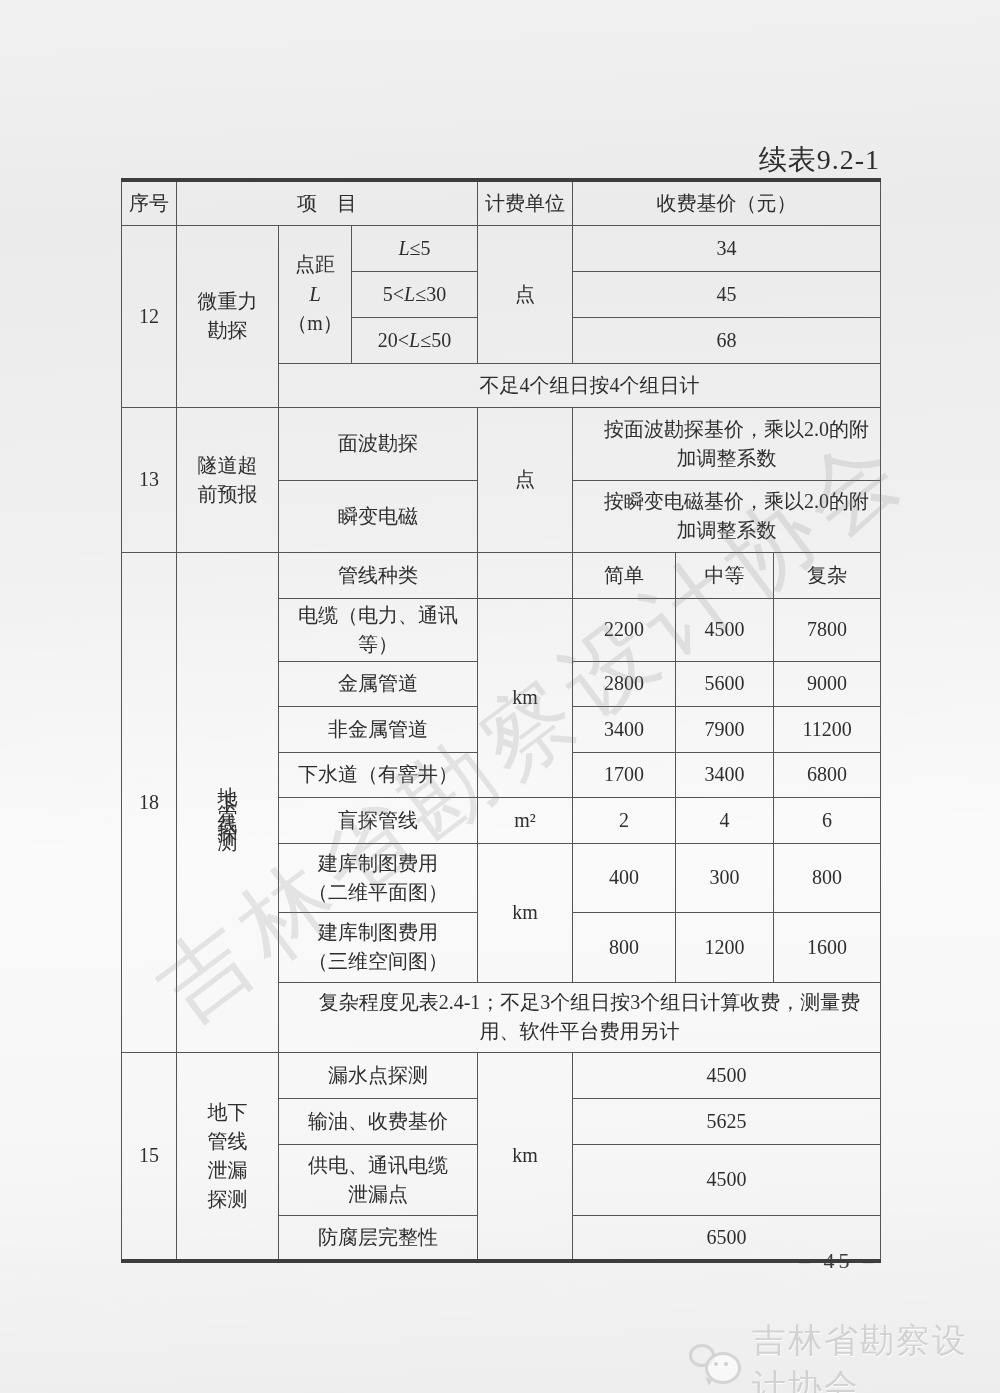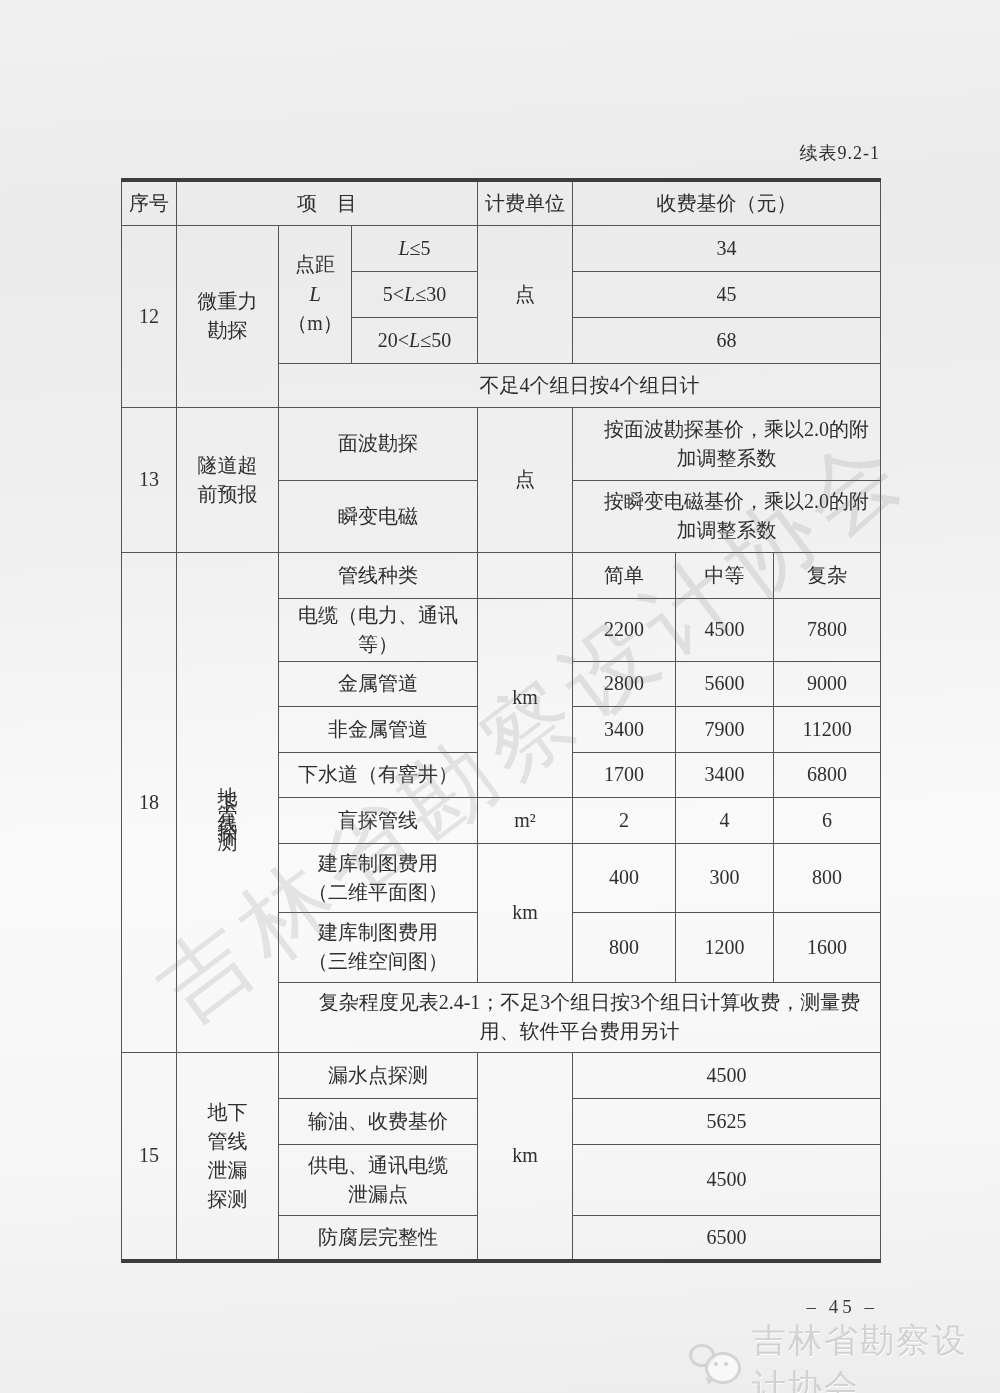--- a/index.html
+++ b/index.html
@@ -6,21 +6,21 @@
   .page{
     position:relative;
     width:1000px;height:1393px;
     overflow:hidden;
     background:linear-gradient(178deg,#f1f1f1 0%,#ebebeb 16%,#f0f0f0 38%,#fafafa 60%,#f6f6f6 82%,#ededed 100%);
     font-family:"Liberation Serif","DejaVu Serif",serif;
     color:#2e2e2e;
   }
   .cont-label{
     position:absolute;top:141px;right:120px;
-    font-size:18px;letter-spacing:1px;
+    font-size:28px;letter-spacing:1px;
   }
   table.fee{
     position:absolute;left:121px;top:178px;width:759px;
     border-collapse:collapse;table-layout:fixed;
     border-top:4px solid #3d3d3d;
     border-bottom:4px solid #3d3d3d;
     border-radius:8px;
   }
   .fee th,.fee td{
     border:1.6px solid #555;
@@ -44,22 +44,22 @@
   .rh69{height:69px}.rh70{height:70px}.rh71{height:71px}
   .rh72{height:72px}.rh73{height:73px}
   .watermark{
     position:absolute;left:133px;top:952px;
     transform:rotate(-37deg);transform-origin:0 0;
     font-size:90px;letter-spacing:11px;white-space:nowrap;
     color:rgba(125,125,125,0.18);
     pointer-events:none;z-index:5;
   }
   .page-num{
-    position:absolute;top:1296px;right:122px;
-    font-size:19px;letter-spacing:4px;color:#3a3a3a;
+    position:absolute;top:1248px;right:122px;
+    font-size:22px;letter-spacing:4px;color:#3a3a3a;
   }
   .footer{
     position:absolute;left:688px;top:1318px;
     display:flex;align-items:center;gap:8px;
     color:#d2d2d2;
   }
   .footer-text{
     font-size:34px;letter-spacing:2px;
     text-shadow:0.5px 0.5px 0 #ffffff;
   }

